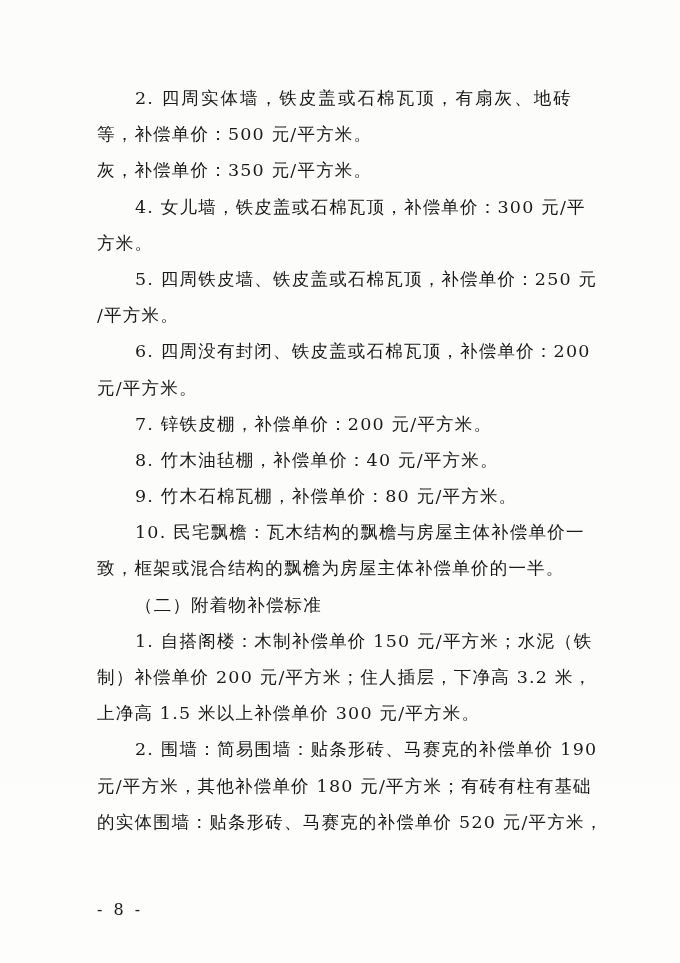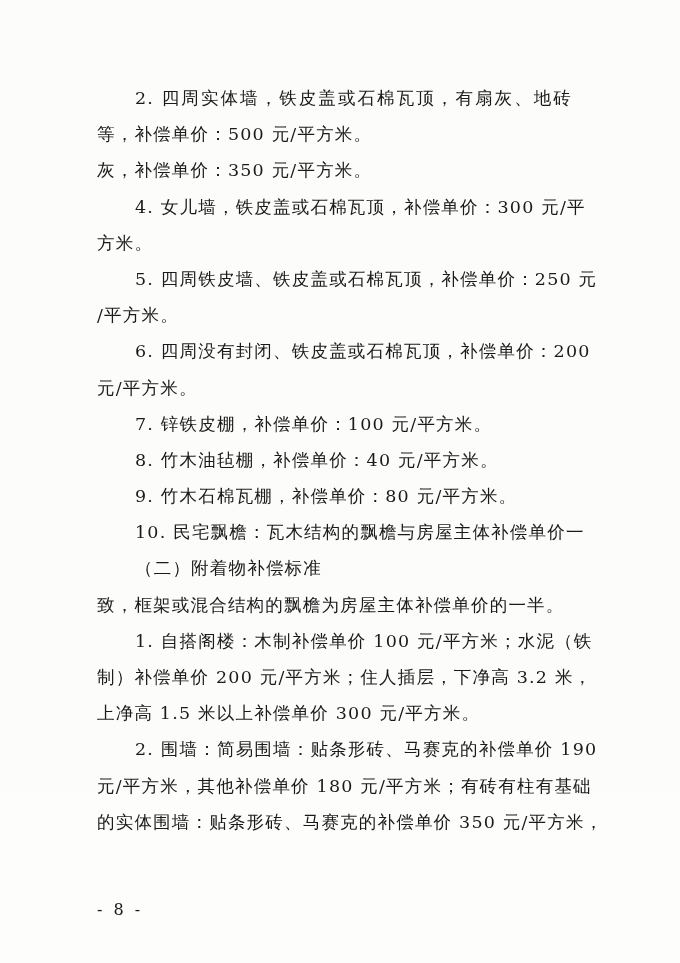--- a/index.html
+++ b/index.html
@@ -38,27 +38,27 @@
   <div class="body-text">
     <div class="line indent justify">2. 四周实体墙，铁皮盖或石棉瓦顶，有扇灰、地砖</div>
     <div class="line">等，补偿单价：500 元/平方米。</div>
     <div class="line">灰，补偿单价：350 元/平方米。</div>
     <div class="line indent justify">4. 女儿墙，铁皮盖或石棉瓦顶，补偿单价：300 元/平</div>
     <div class="line">方米。</div>
     <div class="line indent justify">5. 四周铁皮墙、铁皮盖或石棉瓦顶，补偿单价：250 元</div>
     <div class="line">/平方米。</div>
     <div class="line indent justify">6. 四周没有封闭、铁皮盖或石棉瓦顶，补偿单价：200</div>
     <div class="line">元/平方米。</div>
-    <div class="line indent">7. 锌铁皮棚，补偿单价：100 元/平方米。</div>
+    <div class="line indent">7. 锌铁皮棚，补偿单价：200 元/平方米。</div>
     <div class="line indent">8. 竹木油毡棚，补偿单价：40 元/平方米。</div>
     <div class="line indent">9. 竹木石棉瓦棚，补偿单价：80 元/平方米。</div>
     <div class="line indent justify">10. 民宅飘檐：瓦木结构的飘檐与房屋主体补偿单价一</div>
+    <div class="line">致，框架或混合结构的飘檐为房屋主体补偿单价的一半。</div>
     <div class="line indent">（二）附着物补偿标准</div>
-    <div class="line">致，框架或混合结构的飘檐为房屋主体补偿单价的一半。</div>
-    <div class="line indent justify">1. 自搭阁楼：木制补偿单价 100 元/平方米；水泥（铁</div>
+    <div class="line indent justify">1. 自搭阁楼：木制补偿单价 150 元/平方米；水泥（铁</div>
     <div class="line justify">制）补偿单价 200 元/平方米；住人插层，下净高 3.2 米，</div>
     <div class="line">上净高 1.5 米以上补偿单价 300 元/平方米。</div>
     <div class="line indent justify">2. 围墙：简易围墙：贴条形砖、马赛克的补偿单价 190</div>
     <div class="line justify">元/平方米，其他补偿单价 180 元/平方米；有砖有柱有基础</div>
-    <div class="line justify">的实体围墙：贴条形砖、马赛克的补偿单价 350 元/平方米，</div>
+    <div class="line justify">的实体围墙：贴条形砖、马赛克的补偿单价 520 元/平方米，</div>
   </div>
   <div class="footer">- 8 -</div>
 </div>
 
 </body></html>

